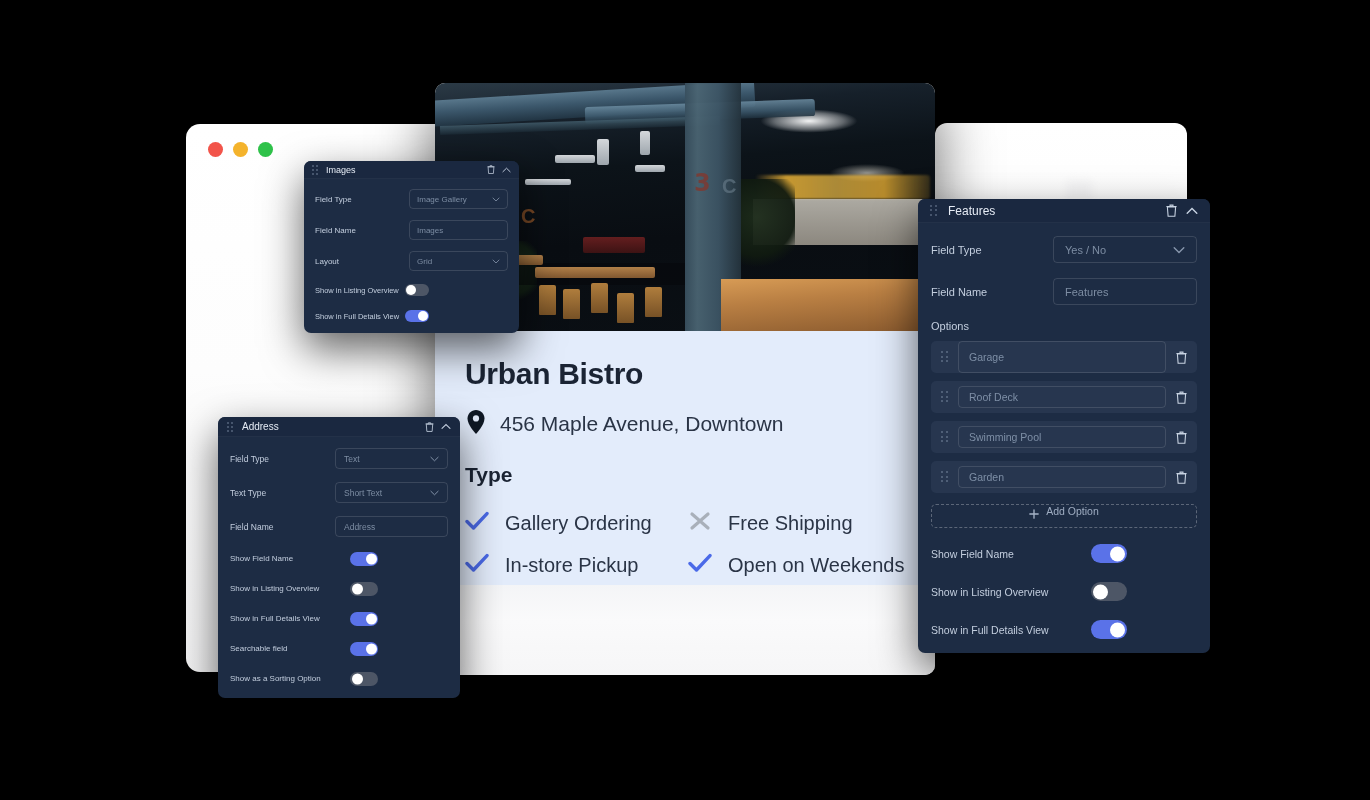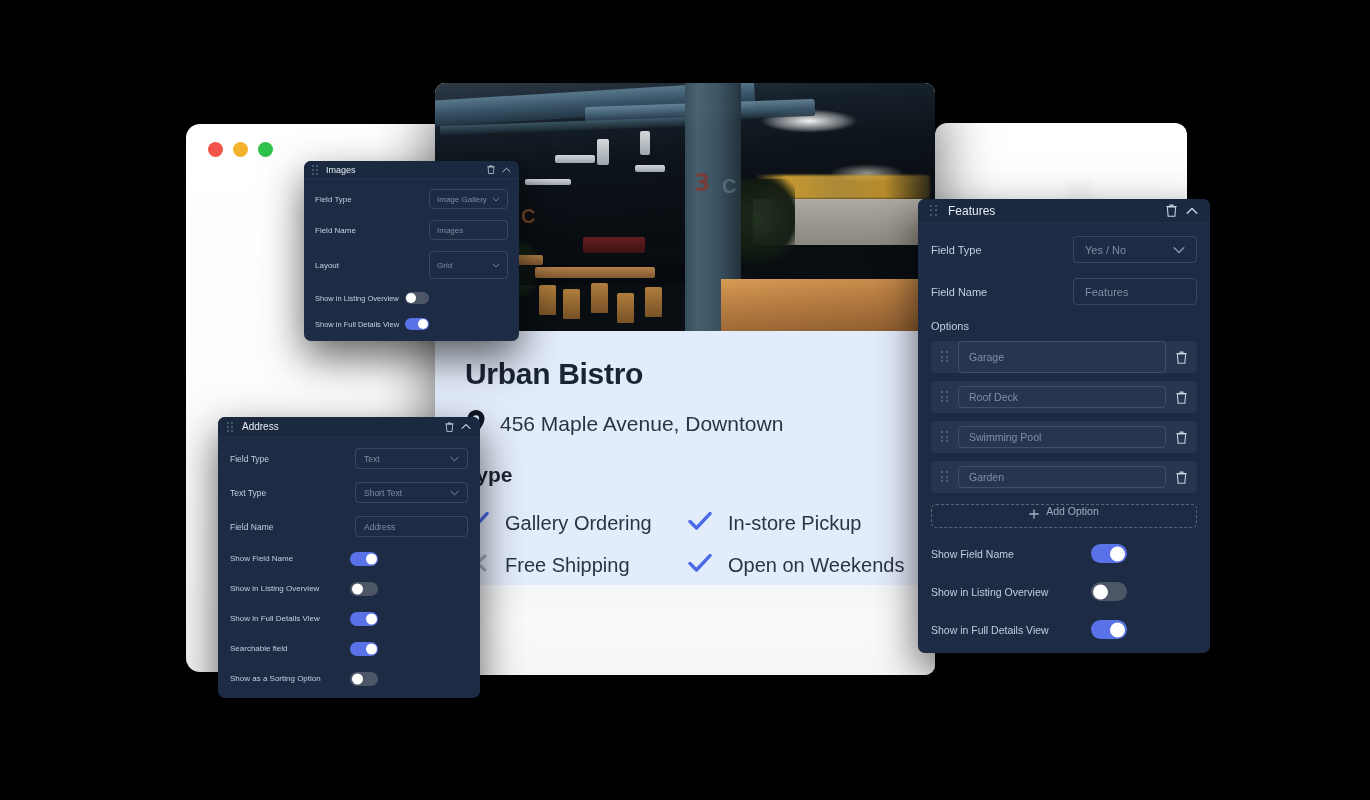--- a/index.html
+++ b/index.html
@@ -187,21 +187,21 @@
   .head-actions { display: flex; align-items: center; gap: 7px; }
   .icon-btn { background: none; border: 0; cursor: pointer; display: flex; align-items: center; }
 
   .row { display: flex; align-items: center; }
   .lbl { color: #c3cede; }
   .ctrl {
     background: transparent;
     border: 1px solid rgba(255,255,255,0.13);
     border-radius: 4px;
     color: #77869c;
-    display: flex; align-items: center; justify-content: space-between; margin-left: 20px;
+    display: flex; align-items: center; justify-content: space-between;
   }
   .ctrl span.val { color: #7d8da3; }
 
   
   .tgl { position: relative; border-radius: 999px; flex: 0 0 auto; }
   .tgl .knob { position: absolute; top: 50%; transform: translateY(-50%); background: #fff; border-radius: 50%; }
   .tgl.on { background: #5a72e8; }
   .tgl.off { background: #4d5666; }
 
   
@@ -215,21 +215,21 @@
   .add-option {
     border: 1px dashed rgba(255,255,255,0.28);
     border-radius: 5px; color: #9fadc2;
     display: flex; align-items: flex-start; justify-content: center; gap: 7px;
     cursor: pointer;
   }
   .sec-label { color: #c3cede; }
 
   
   #panel-images   { left: 304px; top: 161px;  width: 215px; }
-  #panel-address  { left: 218px; top: 417px;  width: 262px; }
+  #panel-address  { left: 218px; top: 417px;  width: 242px; }
   #panel-features { left: 918px; top: 199px;  width: 292px; }
 </style>
 </head>
 <body>
 
 <div id="stage">
 
   <div class="browser-window">
     <div class="titlebar">
       <span class="dot red"></span>
@@ -298,32 +298,32 @@
           <span>
             <svg width="24" height="20" viewBox="0 0 24 20">
                 <path d="M2 10.5 L8.5 17 L22 2.6" stroke="#4b6ae8" stroke-width="3.4" fill="none" stroke-linecap="round" stroke-linejoin="round"></path>
               </svg>
           </span>
           <span class="feat-text">Gallery Ordering</span>
         </div>
         <div class="feat-item">
           <span>
             <svg width="24" height="20" viewBox="0 0 24 20">
-                <path d="M2 10.5 L8.5 17 L22 2.6" stroke="#4b6ae8" stroke-width="3.4" fill="none" stroke-linecap="round" stroke-linejoin="round"></path>
+                <path d="M4 3 L20 17 M20 3 L4 17" stroke="#a9b0ba" stroke-width="3.2" fill="none" stroke-linecap="round"></path>
               </svg>
           </span>
-          <span class="feat-text">In-store Pickup</span>
+          <span class="feat-text">Free Shipping</span>
         </div>
         <div class="feat-item">
           <span>
             <svg width="24" height="20" viewBox="0 0 24 20">
-                <path d="M4 3 L20 17 M20 3 L4 17" stroke="#a9b0ba" stroke-width="3.2" fill="none" stroke-linecap="round"></path>
+                <path d="M2 10.5 L8.5 17 L22 2.6" stroke="#4b6ae8" stroke-width="3.4" fill="none" stroke-linecap="round" stroke-linejoin="round"></path>
               </svg>
           </span>
-          <span class="feat-text">Free Shipping</span>
+          <span class="feat-text">In-store Pickup</span>
         </div>
         <div class="feat-item">
           <span>
             <svg width="24" height="20" viewBox="0 0 24 20">
                 <path d="M2 10.5 L8.5 17 L22 2.6" stroke="#4b6ae8" stroke-width="3.4" fill="none" stroke-linecap="round" stroke-linejoin="round"></path>
               </svg>
           </span>
           <span class="feat-text">Open on Weekends</span>
         </div>
       </div>
@@ -370,21 +370,21 @@
         </div>
       </div>
       <div class="row" style="margin-bottom:11px">
         <span class="lbl" style="font-size:8px;width:94px">Field Name</span>
         <div class="ctrl" style="flex:1;height:20px;padding:0 7px">
           <span class="val" style="font-size:8px">Images</span>
         </div>
       </div>
       <div class="row" style="margin-bottom:13px">
         <span class="lbl" style="font-size:8px;width:94px">Layout</span>
-        <div class="ctrl" style="flex:1;height:28px;padding:0 7px">
+        <div class="ctrl" style="flex:1;height:20px;padding:0 7px">
           <span class="val" style="font-size:8px">Grid</span>
           <svg width="8" height="5" viewBox="0 0 12 8">
               <path d="M1.2 1.7 L6 6.4 L10.8 1.7" stroke="#8796ac" stroke-width="1.3" fill="none" stroke-linecap="round"></path>
             </svg>
         </div>
       </div>
 
       <div class="row" style="margin-bottom:14px">
         <span class="lbl" style="font-size:7.5px;flex:1;line-height:11px;max-width:90px">Show in Listing Overview</span>
         <span class="tgl off" style="width:24px;height:12px">

